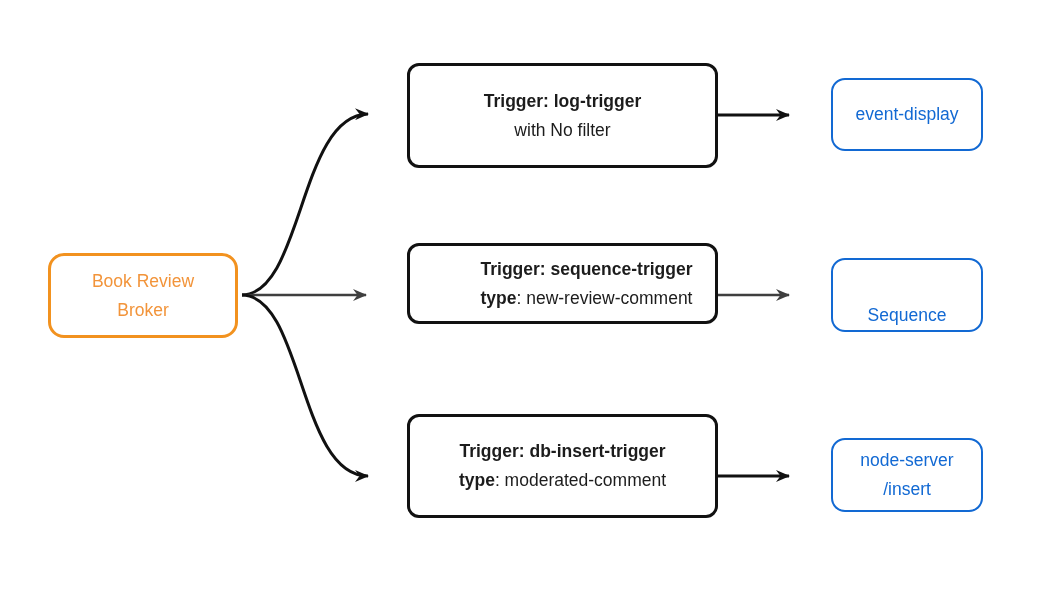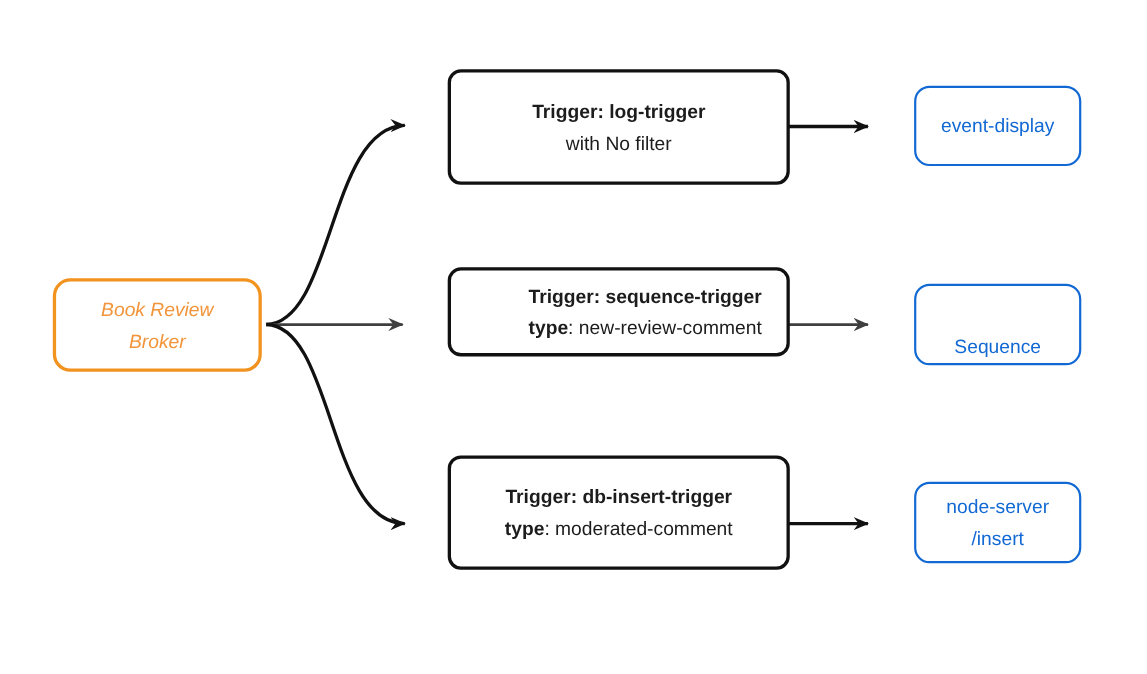--- a/index.html
+++ b/index.html
@@ -27,21 +27,20 @@
     text-align: center;
     font-size: 17.5px;
     line-height: 29px;
     color: #1c1c1c;
   }
   .broker {
     left: 48px; top: 253px; width: 190px; height: 85px;
     border: 3px solid #F2921F;
     border-radius: 16px;
     color: #F2943A;
-    font-style: italic;
   }
   .trigger {
     left: 371px; width: 311px;
     border: 3px solid #111111;
     border-radius: 12px;
     margin-left: 36px;
   }
   .trigger.t1 { top: 63px;  height: 105px; }
   .trigger.t2 { top: 243px; height: 81px; padding-left: 48px; }
   .trigger.t3 { top: 414px; height: 104px; }

